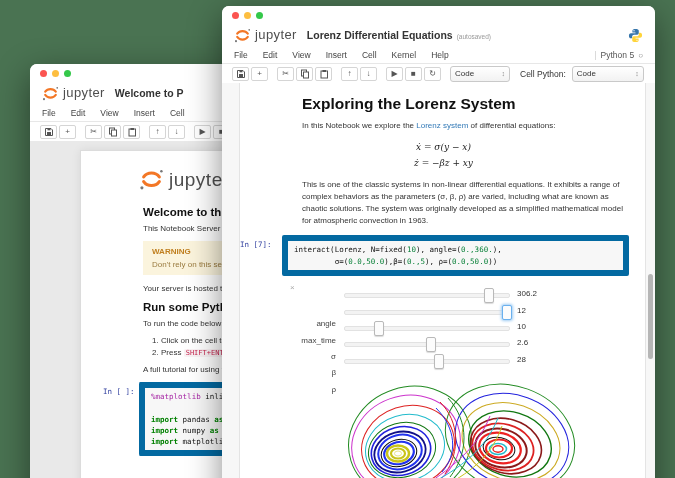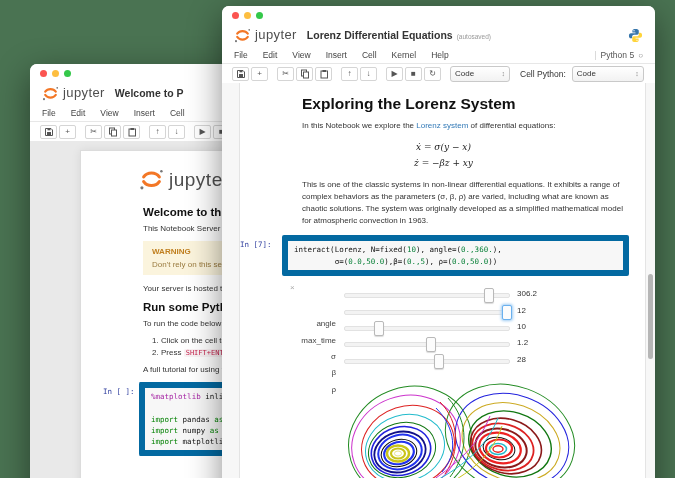--- a/index.html
+++ b/index.html
@@ -55,21 +55,21 @@
   .italic{}
   .codecell{position:relative;margin:8px 16px 0 0;}
   .prompt{position:absolute;font-family:"DejaVu Sans Mono",monospace;font-size:7.5px;color:#303f9f;top:5px;}
   .win-front .prompt{left:0;}
   .win-back  .prompt{left:22px;}
   .codebox{border:6px solid #0369a1;background:#f7f7f7;border-radius:2px;padding:3px 6px;
            font-family:"DejaVu Sans Mono",monospace;font-size:7.5px;line-height:1.5;color:#111;white-space:pre;}
   .win-front .codebox{margin-left:42px;}
   .win-back  .codebox{margin-left:58px;margin-right:0;border-right:none;}
   .code-line{min-height:11px;}
-  .kw{color:#008000;font-weight:normal;}
+  .kw{color:#008000;font-weight:bold;}
   .num{color:#088038;}
   .magic{color:#a626a4;margin-top:36px;}
 
   .widget{position:relative;height:88px;margin-top:8px;}
   .widget-close{position:absolute;left:50px;top:-1px;font-size:8px;color:#aaa;}
   .slider-row{position:absolute;left:0;right:0;height:13px;}
   .slider-label{position:absolute;left:0;width:96px;text-align:right;font-size:8px;color:#444;top:1px;margin-top:30px;}
   .slider-track{position:absolute;left:104px;width:164px;top:5px;height:3px;background:#f3f3f3;
                 border:1px solid #e2e2e2;border-radius:2px;}
   .slider-handle{position:absolute;top:-6px;width:8px;height:13px;margin-left:-4px;background:#fcfcfc;
@@ -300,21 +300,21 @@
               <span class="slider-track">
                 <span class="slider-handle handle" style="left: 20%;"></span>
               </span>
               <span class="slider-value">10</span>
             </div>
           <div class="slider-row" style="top:53px">
               <span class="slider-label">β</span>
               <span class="slider-track">
                 <span class="slider-handle handle" style="left: 52%;"></span>
               </span>
-              <span class="slider-value">1.2</span>
+              <span class="slider-value">2.6</span>
             </div>
           <div class="slider-row" style="top:70px">
               <span class="slider-label">ρ</span>
               <span class="slider-track">
                 <span class="slider-handle handle" style="left: 57%;"></span>
               </span>
               <span class="slider-value">28</span>
             </div>
         </div>
         <svg class="plot" width="244" height="132" viewBox="0 0 244 132">

